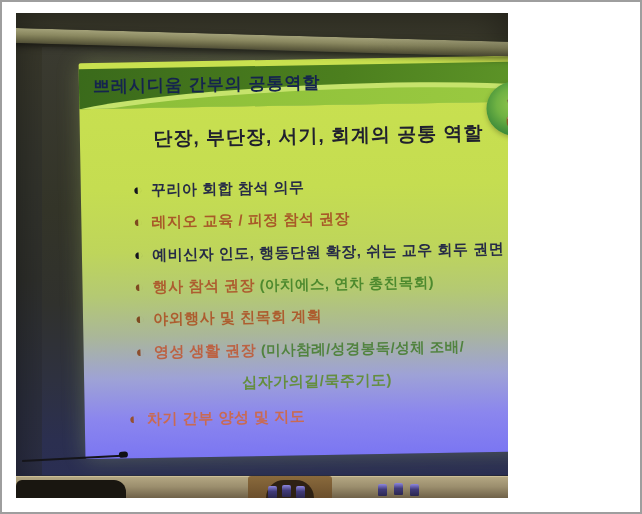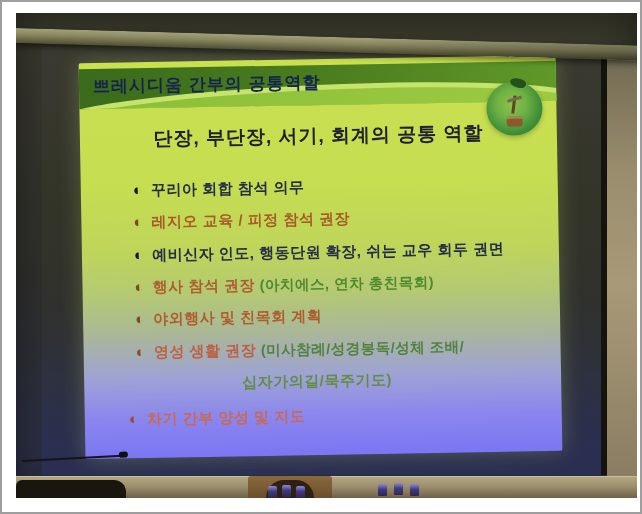--- a/index.html
+++ b/index.html
@@ -2,21 +2,21 @@
 <html><head>
 <meta charset="utf-8">
 <style>
   * { margin:0; padding:0; box-sizing:border-box; }
   html,body { width:642px; height:514px; background:#ffffff; overflow:hidden;
               font-family:"Liberation Sans","DejaVu Sans",sans-serif; }
   #app { position:relative; width:642px; height:514px; background:#ffffff; }
   .outer-frame { position:absolute; inset:0; border:2px solid #9e9e9e; pointer-events:none; z-index:50; }
 
   
-  .photo { position:absolute; left:16px; top:13px; width:621px; height:485px; overflow:hidden;
+  .photo { position:absolute; left:16px; top:13px; width:492px; height:485px; overflow:hidden;
            background:linear-gradient(180deg,#3a392b 0%,#33342c 30%,#2f302c 55%,#2c2f3e 80%,#2b2e48 100%);
            box-shadow:inset 0 0 40px rgba(0,0,0,.45); }
 
   
   .screen { position:absolute; left:26px; top:34px; width:562px; height:428px; z-index:1;
             background:linear-gradient(180deg,#3a3a30 0%,#333428 38%,#30312d 60%,#2e3140 78%,#2b2f50 92%,#2a2e52 100%); }
 
   
   .wall-edge-line { position:absolute; left:585px; top:34px; width:6px; height:428px; background:#14140f; z-index:2; }
   .right-wall { position:absolute; left:591px; top:34px; width:30px; height:430px; z-index:2;

